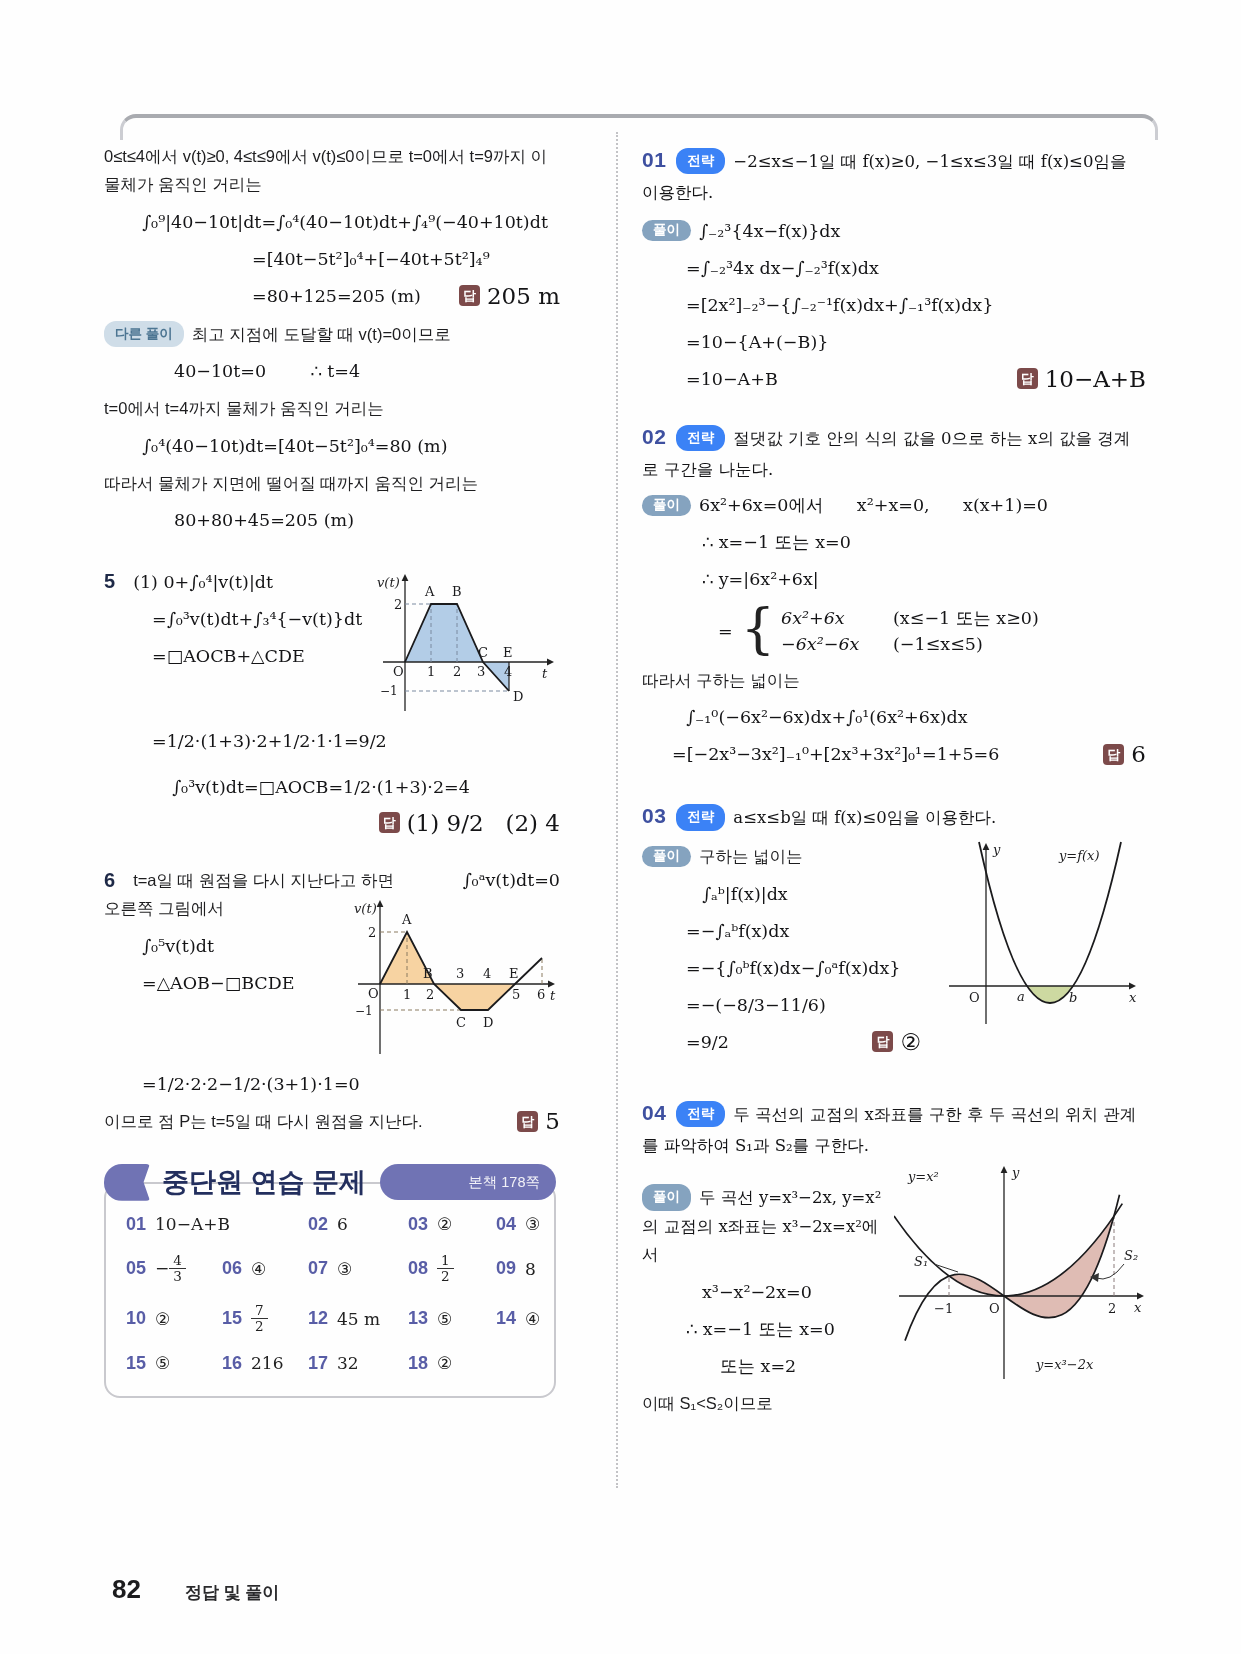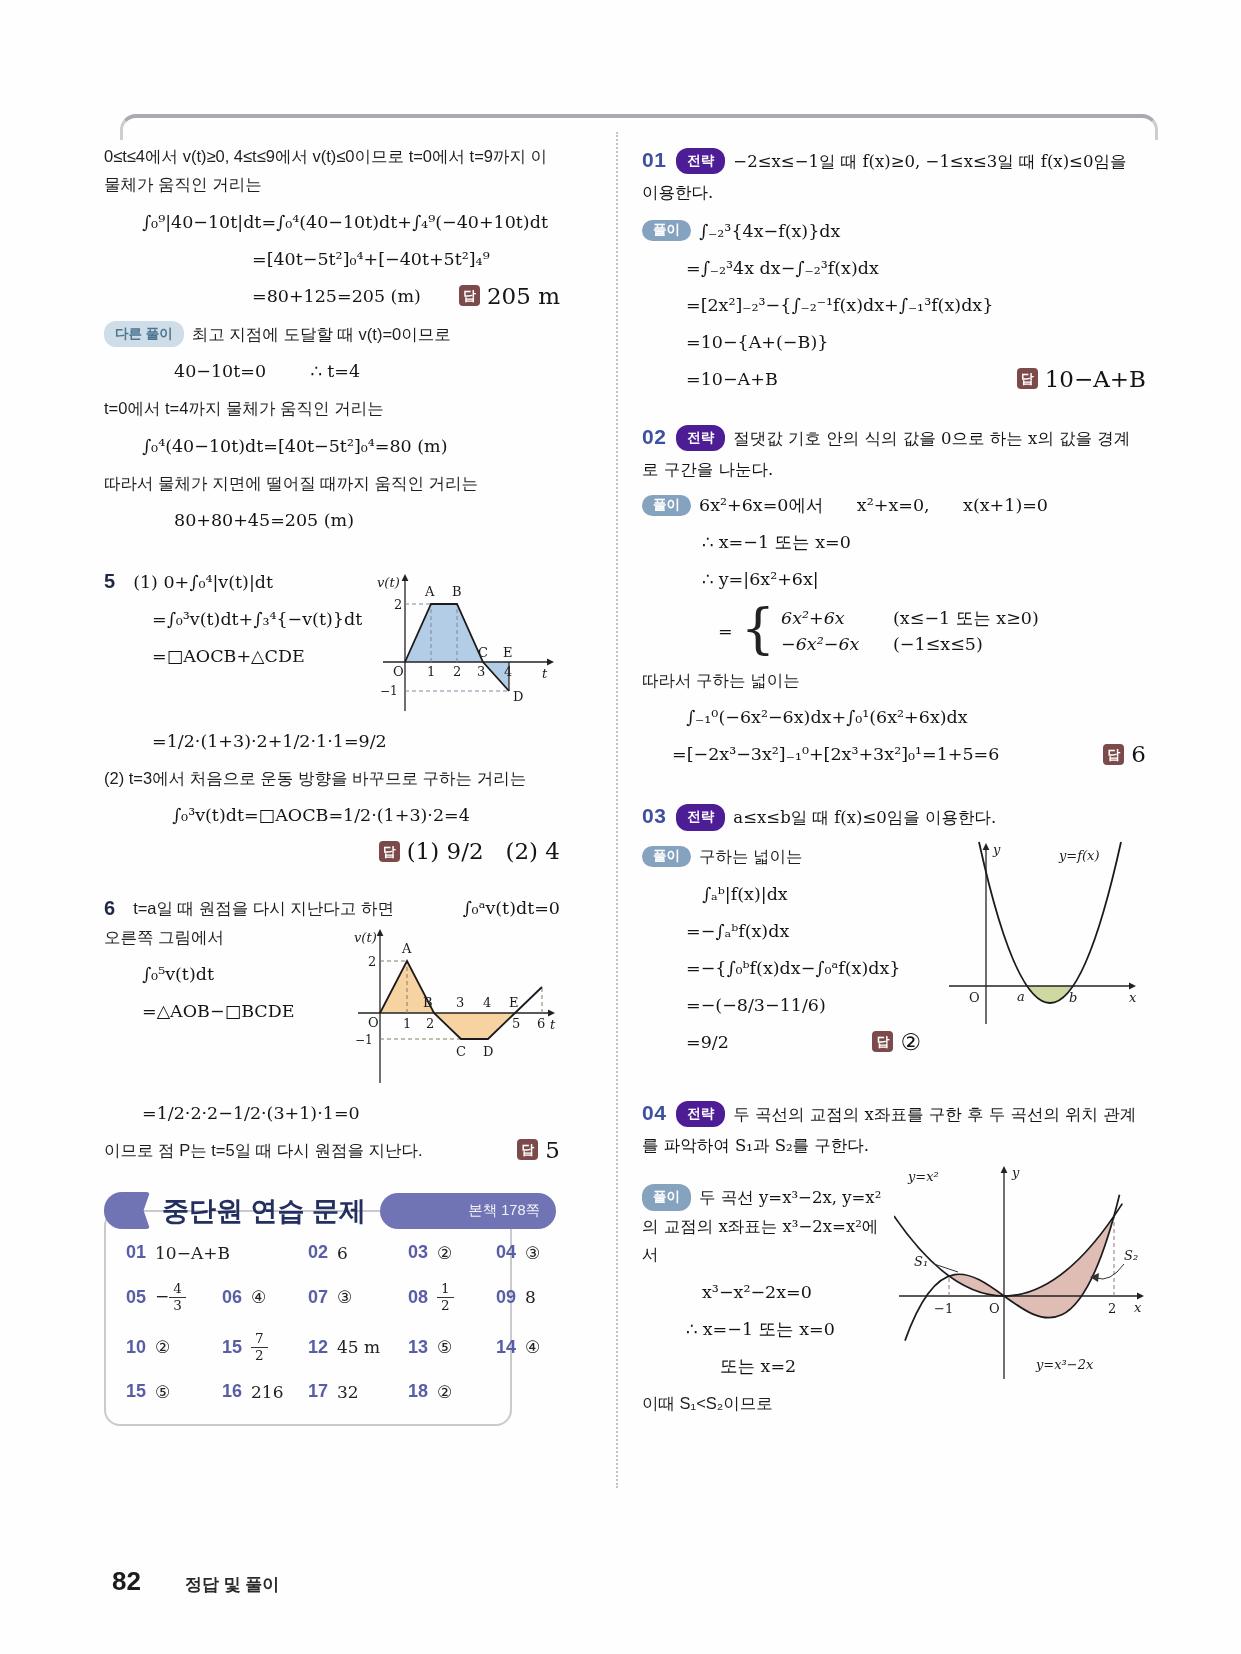--- a/index.html
+++ b/index.html
@@ -18,55 +18,55 @@
   .mline{margin:9px 0;}
   .i1{margin-left:38px;} .i2{margin-left:148px;} .i3{margin-left:70px;} .p5i2{margin-left:48px;} .p5i3{margin-left:68px;}
   .ri1{margin-left:44px;} .ri2{margin-left:60px;} .ri3{margin-left:30px;} .ri4{margin-left:78px;}
   .row{display:flex;align-items:center;}
   .agrp{margin-left:auto;display:flex;align-items:center;gap:7px;padding-left:12px;}
   .ansb{display:inline-block;min-width:21px;height:21px;line-height:21px;text-align:center;
         background:#7c4a4a;color:#fff;border-radius:4px;font-size:13px;font-weight:bold;flex:0 0 auto;}
   .aval{font-family:"DejaVu Serif","DejaVu Sans",serif;font-size:23px;color:#141416;white-space:pre;}
   .tag{display:inline-block;border-radius:12px;padding:1px 11px 2px;font-size:13.5px;color:#fff;
        margin-right:8px;vertical-align:2px;font-weight:bold;flex:0 0 auto;}
-  .tag-str{background:#4c1d95;} .tag-sol{background:#85a3bf;}
+  .tag-str{background:#3b82f6;} .tag-sol{background:#85a3bf;}
   .tag-alt{background:#cfdde8;color:#4c7592;}
   .numL{font-weight:bold;font-size:20px;color:#1e2947;margin-right:18px;flex:0 0 auto;}
   .numR{font-weight:bold;font-size:21px;color:#3e50a0;margin-right:10px;flex:0 0 auto;letter-spacing:.5px;}
   .sec{margin-top:26px;}
   .fig{float:right;margin:2px 0 8px 10px;}
   .clr{clear:both;}
   
   .pw{display:flex;align-items:center;margin:4px 0 6px 76px;}
   .pw .brace{font-family:"DejaVu Serif",serif;font-size:54px;font-weight:200;color:#222;
              line-height:1;margin:0 6px 4px 8px;}
   .pwrows .m{line-height:1.5;}
   .pwexp{display:inline-block;min-width:112px;font-style:italic;}
   
-  .abox{position:relative;margin-top:46px;width:408px;border:2px solid #c9c9ce;border-radius:16px;
+  .abox{position:relative;margin-top:46px;width:452px;border:2px solid #c9c9ce;border-radius:16px;
         padding:30px 17px 22px 20px;box-sizing:border-box;}
   .ahead{position:absolute;left:-2px;top:-20px;width:452px;display:flex;align-items:center;}
   .ribL{width:46px;height:37px;background:#7073b4;border-radius:18px 4px 4px 18px;
         clip-path:polygon(0 0,100% 0,86% 50%,100% 100%,0 100%);}
   .atitle{font-size:27px;font-weight:bold;color:#232f5e;margin:0 14px 0 12px;white-space:nowrap;}
   .ribR{flex:1;height:36px;background:#7073b4;border-radius:18px;display:flex;align-items:center;
         justify-content:flex-end;padding-right:16px;box-sizing:border-box;}
   .ribR span{color:#f2f2f8;font-size:14.5px;}
   .agrid{display:grid;grid-template-columns:96px 86px 100px 88px 1fr;row-gap:18px;align-items:center;}
   .ai{display:flex;align-items:center;gap:9px;}
   .ai .an{font-size:18px;font-weight:bold;color:#585da6;}
   .ai .av{font-family:"DejaVu Serif","DejaVu Sans",serif;font-size:17px;color:#222;white-space:pre;}
   .sp2{grid-column:1 / span 2;}
   .fx{display:inline-flex;flex-direction:column;text-align:center;font-size:13.5px;line-height:1.15;
       vertical-align:middle;font-family:"DejaVu Serif",serif;}
   .fx .nu{border-bottom:1px solid #333;padding:0 4px;}
   .sgn{font-family:"DejaVu Serif",serif;font-size:17px;}
   
   .footer{position:absolute;left:112px;top:1566px;display:flex;align-items:baseline;gap:44px;}
-  .pgnum{font-size:26px;font-weight:bold;color:#1c1c1e;}
+  .pgnum{font-size:26px;font-weight:bold;color:#1c1c1e;margin-top:8px;}
   .pgtitle{font-size:17px;font-weight:bold;color:#2a2a2c;}
   svg text{font-family:"DejaVu Serif","DejaVu Sans",serif;font-size:13px;fill:#1b1b1d;}
   svg text.it{font-style:italic;}
   svg text.sm{font-size:12px;}
 </style>
 </head>
 <body>
 
 <div class="page">
   <div class="frame"></div>
@@ -126,21 +126,20 @@
         </svg>
       </div>
       <div class="row">
         <span class="numL">5</span>
         <span class="m">(1) 0+∫₀⁴|v(t)|dt</span>
       </div>
       <div class="m mline p5i2">=∫₀³v(t)dt+∫₃⁴{−v(t)}dt</div>
       <div class="m mline p5i2">=□AOCB+△CDE</div>
       <div class="m mline p5i2">=1/2·(1+3)·2+1/2·1·1=9/2</div>
       <div class="clr"></div>
-      <div class="t">(2) t=3에서 처음으로 운동 방향을 바꾸므로 구하는 거리는</div>
       <div class="m mline p5i3">∫₀³v(t)dt=□AOCB=1/2·(1+3)·2=4</div>
       <div class="row mline">
         <span class="agrp">
           <span class="ansb">답</span>
           <span class="aval">(1) 9/2   (2) 4</span>
         </span>
       </div>
     </div>
 
     <div class="sec" style="margin-top:30px;">

